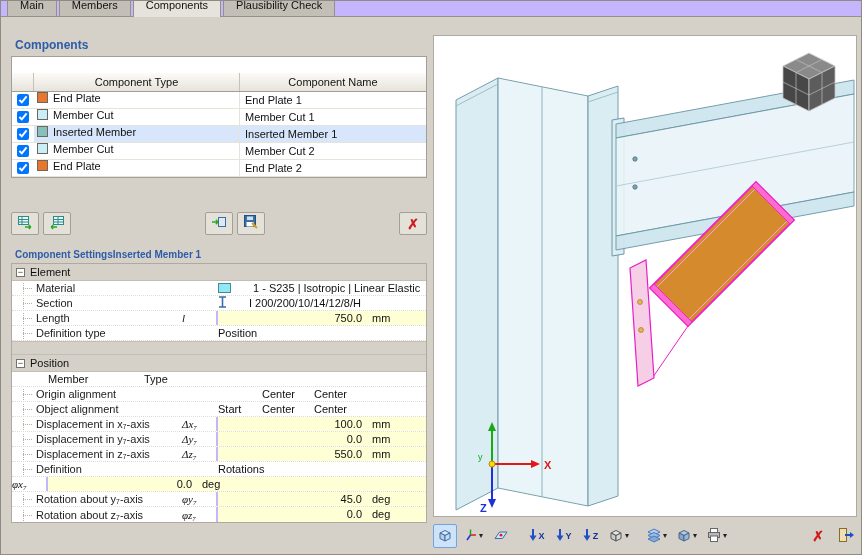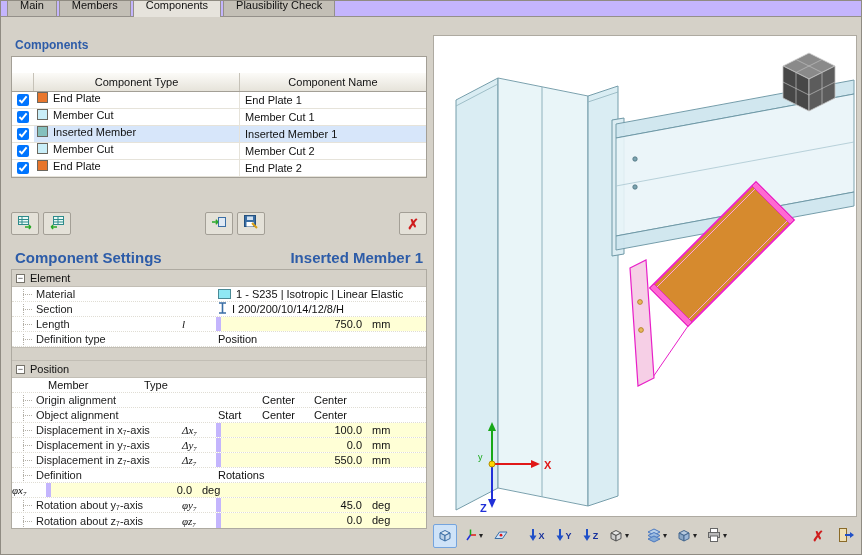--- a/index.html
+++ b/index.html
@@ -27,37 +27,37 @@
   .cell0{width:22px;display:flex;justify-content:center;align-items:center;height:100%;}
   .cell0 input{width:12px;height:12px;margin:0;}
   .cell1{width:206px;display:flex;align-items:flex-start;gap:5px;height:100%;padding-left:3px;border-right:1px solid #e6e3da;}
   .cell2{flex:1;height:100%;display:flex;align-items:center;padding-left:5px;}
   .swatch{width:11px;height:11px;border:1px solid #6a675f;flex:0 0 auto;}
   .comp-toolbar{margin:34px 2px 0;width:416px;display:flex;align-items:center;gap:4px;}
   .tspacer{flex:1;}
   .tbtn{width:28px;height:23px;background:#e4e1d8;border:1px solid #a39f96;border-radius:2px;display:flex;align-items:center;justify-content:center;padding:0;}
   .redx{color:#cf1d1d;font-weight:bold;font-size:14px;line-height:1;}
   
-  .settings-header{display:flex;justify-content:space-between;margin:14px 6px 3px;color:#2d5ca8;font-weight:bold;font-size:15px;}
+  .settings-header{display:flex;margin:14px 6px 3px;color:#2d5ca8;font-weight:bold;font-size:10px;}
   .prop-grid{margin:0 2px;width:416px;background:#fff;border:1px solid #aeaaa1;}
   .psec{height:17px;background:#d5d1c8;display:flex;align-items:center;gap:5px;padding-left:4px;border-bottom:1px solid #c2beb5;font-weight:normal;}
   .minusbox{width:9px;height:9px;background:#fff;border:1px solid #76736b;font-size:9px;line-height:7px;text-align:center;color:#333;}
   .pgap{height:14px;background:#d5d1c8;border-bottom:1px solid #c2beb5;border-top:1px solid #c2beb5;}
   .prow{display:flex;height:15px;align-items:center;border-bottom:1px dotted #e0ddd4;}
   .pl{width:170px;padding-left:24px;white-space:nowrap;overflow:hidden;position:relative;color:#1c1c1c;}
   .pl::before{content:"";position:absolute;left:11px;top:-8px;bottom:0;border-left:1px dotted #b3afa6;}
   .pl::after{content:"";position:absolute;left:11px;top:50%;width:9px;border-top:1px dotted #b3afa6;}
   .psym{width:34px;font-style:italic;font-family:"Liberation Serif",serif;}
   .pv1{width:44px;padding-left:2px;white-space:nowrap;overflow:visible;}
   .pv2{width:52px;padding-left:2px;white-space:nowrap;}
   .pv3{width:54px;padding-left:2px;white-space:nowrap;}
-  .pnum{width:150px;text-align:right;padding-right:4px;background:#ffffd6;height:100%;line-height:14px;border-left:5px solid #c4b5fd;}
+  .pnum{width:150px;text-align:right;padding-right:4px;background:#ffffd6;height:100%;line-height:14px;border-left:2px solid #c4b5fd;}
   .punit{flex:1;background:#ffffd6;height:100%;line-height:14px;padding-left:6px;}
   .punit.plain{background:#fff;}
-  .pwide{flex:1;display:flex;align-items:center;gap:5px;padding-left:2px;overflow:hidden;white-space:nowrap;}
+  .pwide{flex:1;display:flex;align-items:center;gap:22px;padding-left:2px;overflow:hidden;white-space:nowrap;}
   .mswatch{width:13px;height:10px;border:1px solid #4a8a96;flex:0 0 auto;}
   
   .viewport{position:absolute;left:432px;top:34px;width:424px;height:482px;background:#fff;border:1px solid #aeaaa1;}
   .vtoolbar{position:absolute;left:432px;top:521px;width:424px;height:28px;display:flex;align-items:center;gap:3px;}
   .vbtn{height:24px;min-width:24px;padding:0 2px;background:transparent;border:1px solid transparent;border-radius:2px;display:flex;align-items:center;justify-content:center;gap:1px;}
   .vbtn.selected{background:#cfe3f8;border-color:#74a4de;}
   .caret{font-size:8px;color:#222;line-height:1;}
   .axisletter{font-size:9px;font-weight:bold;color:#16309c;}
   .vsep{width:5px;}
   .vspacer{flex:1;}

